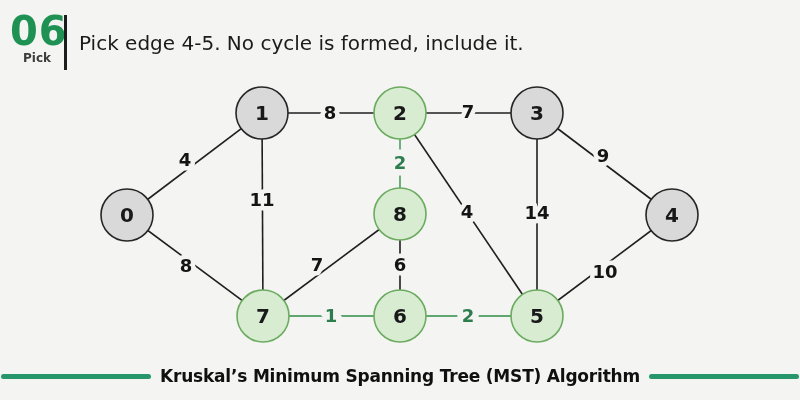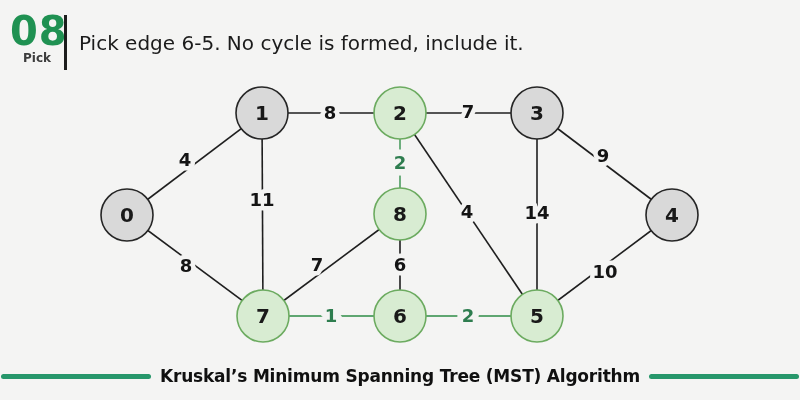--- a/index.html
+++ b/index.html
@@ -28,27 +28,27 @@
             display:flex; align-items:center; justify-content:center; gap:9px; }
   .footer-line { width:150px; height:5px; background:#27976b; border-radius:3px; }
   .footer-title { font-weight:bold; font-size:17px; color:#101010; letter-spacing:-0.2px; }
 </style>
 </head>
 <body>
 
 <div class="page">
 
   <div class="step-block">
-    <div class="step-number">08</div>
+    <div class="step-number">06</div>
     <div class="step-label">Pick</div>
   </div>
 
   <div class="header-divider"></div>
 
-  <div class="description">Pick edge 6-5. No cycle is formed, include it.</div>
+  <div class="description">Pick edge 4-5. No cycle is formed, include it.</div>
 
   <svg id="graph-svg" class="graph-svg" viewBox="0 0 800 400">
       <line x1="127" y1="215" x2="262" y2="113" stroke="#1f1f1f" stroke-width="1.6"></line>
       <line x1="262" y1="113" x2="400" y2="113" stroke="#1f1f1f" stroke-width="1.6"></line>
       <line x1="400" y1="113" x2="537" y2="113" stroke="#1f1f1f" stroke-width="1.6"></line>
       <line x1="537" y1="113" x2="672" y2="215" stroke="#1f1f1f" stroke-width="1.6"></line>
       <line x1="262" y1="113" x2="263" y2="316" stroke="#1f1f1f" stroke-width="1.6"></line>
       <line x1="400" y1="113" x2="400" y2="214" stroke="#5fa671" stroke-width="1.8"></line>
       <line x1="400" y1="113" x2="537" y2="316" stroke="#1f1f1f" stroke-width="1.6"></line>
       <line x1="537" y1="113" x2="537" y2="316" stroke="#1f1f1f" stroke-width="1.6"></line>

